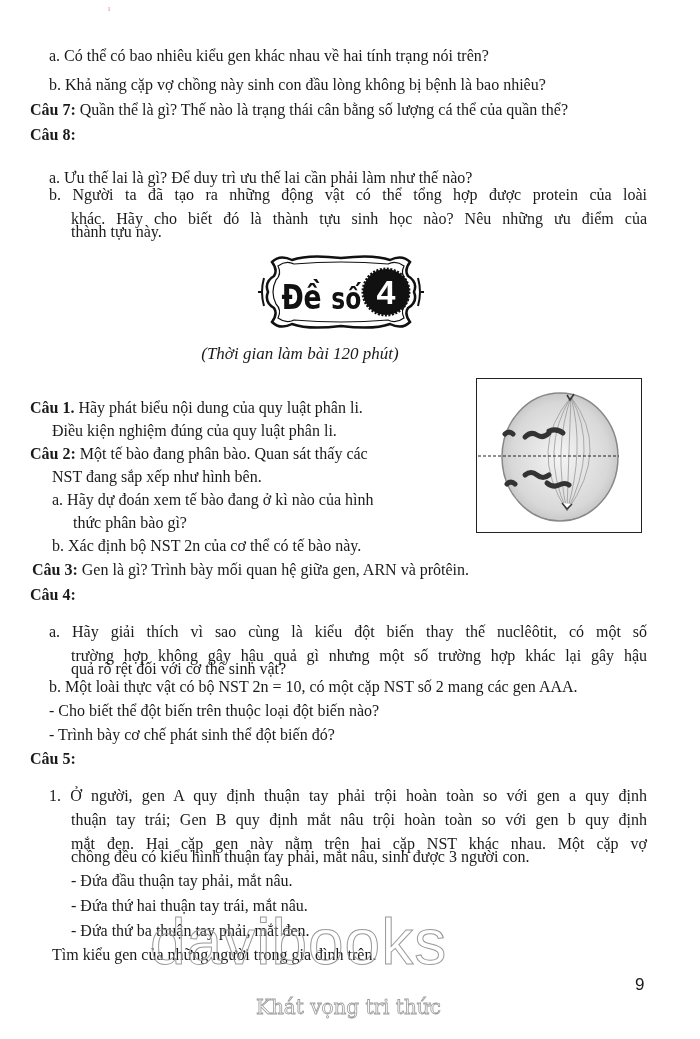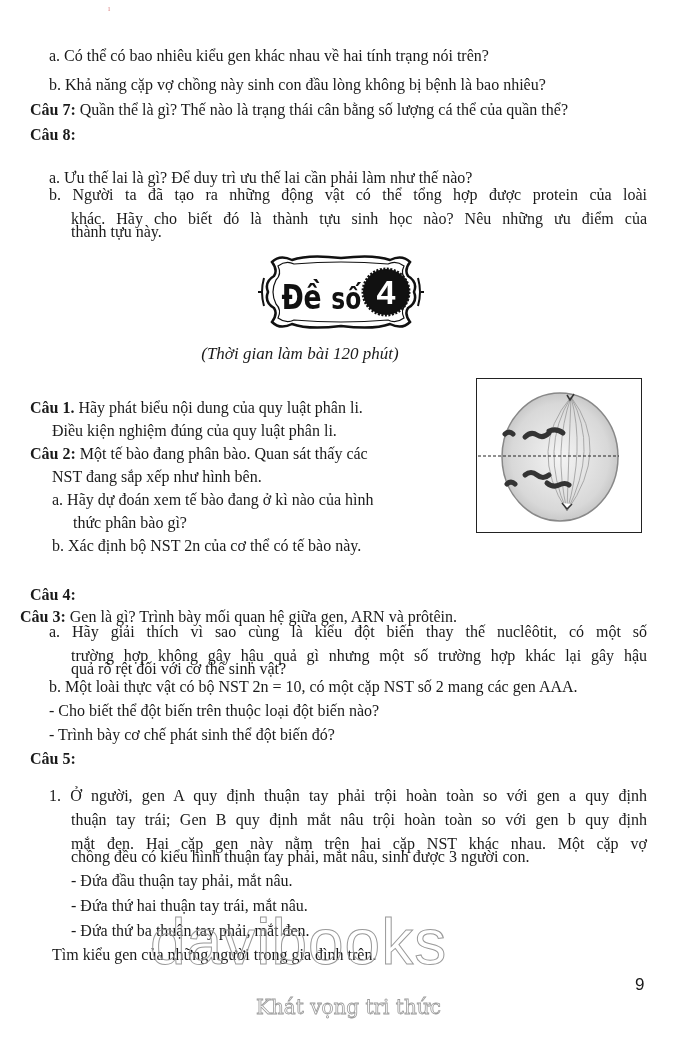--- a/index.html
+++ b/index.html
@@ -83,21 +83,21 @@
         <path d="M48,58 q6,-6 12,-2 q6,4 12,-2"></path>
         <path d="M72,52 q8,-3 14,2"></path>
         <path d="M30,105 q4,-4 8,0"></path>
         <path d="M48,96 q6,-5 12,0 q6,5 12,0"></path>
         <path d="M70,104 q6,5 12,2 q6,-3 10,0"></path>
       </g>
       <line x1="-4" y1="77" x2="142" y2="77" stroke="#222" stroke-width="1" stroke-dasharray="3 2"></line>
     </svg>
   </div>
 
-  <div class="line" style="left:20px; top:559px;margin-top:47px;"><span class="b">Câu 3:</span><span> Gen là gì? Trình bày mối quan hệ giữa gen, ARN và prôtêin.</span></div>
+  <div class="line" style="left:32px; top:559px;"><span class="b">Câu 3:</span><span> Gen là gì? Trình bày mối quan hệ giữa gen, ARN và prôtêin.</span></div>
   <div class="line b" style="left:30px; top:584px;">Câu 4:</div>
   <div class="line j" style="left:49px; top:610px; width:598px;">a. Hãy giải thích vì sao cùng là kiểu đột biến thay thế nuclêôtit, có một số</div>
   <div class="line j" style="left:71px; top:634px; width:576px;">trường hợp không gây hậu quả gì nhưng một số trường hợp khác lại gây hậu</div>
   <div class="line" style="left:71px; top:658px;">quả rõ rệt đối với cơ thể sinh vật?</div>
   <div class="line" style="left:49px; top:676px;">b. Một loài thực vật có bộ NST 2n = 10, có một cặp NST số 2 mang các gen AAA.</div>
   <div class="line" style="left:49px; top:700px;">- Cho biết thể đột biến trên thuộc loại đột biến nào?</div>
   <div class="line" style="left:49px; top:724px;">- Trình bày cơ chế phát sinh thể đột biến đó?</div>
   <div class="line b" style="left:30px; top:748px;">Câu 5:</div>
   <div class="line j" style="left:49px; top:774px; width:598px;">1. Ở người, gen A quy định thuận tay phải trội hoàn toàn so với gen a quy định</div>
   <div class="line j" style="left:71px; top:798px; width:576px;">thuận tay trái; Gen B quy định mắt nâu trội hoàn toàn so với gen b quy định</div>

